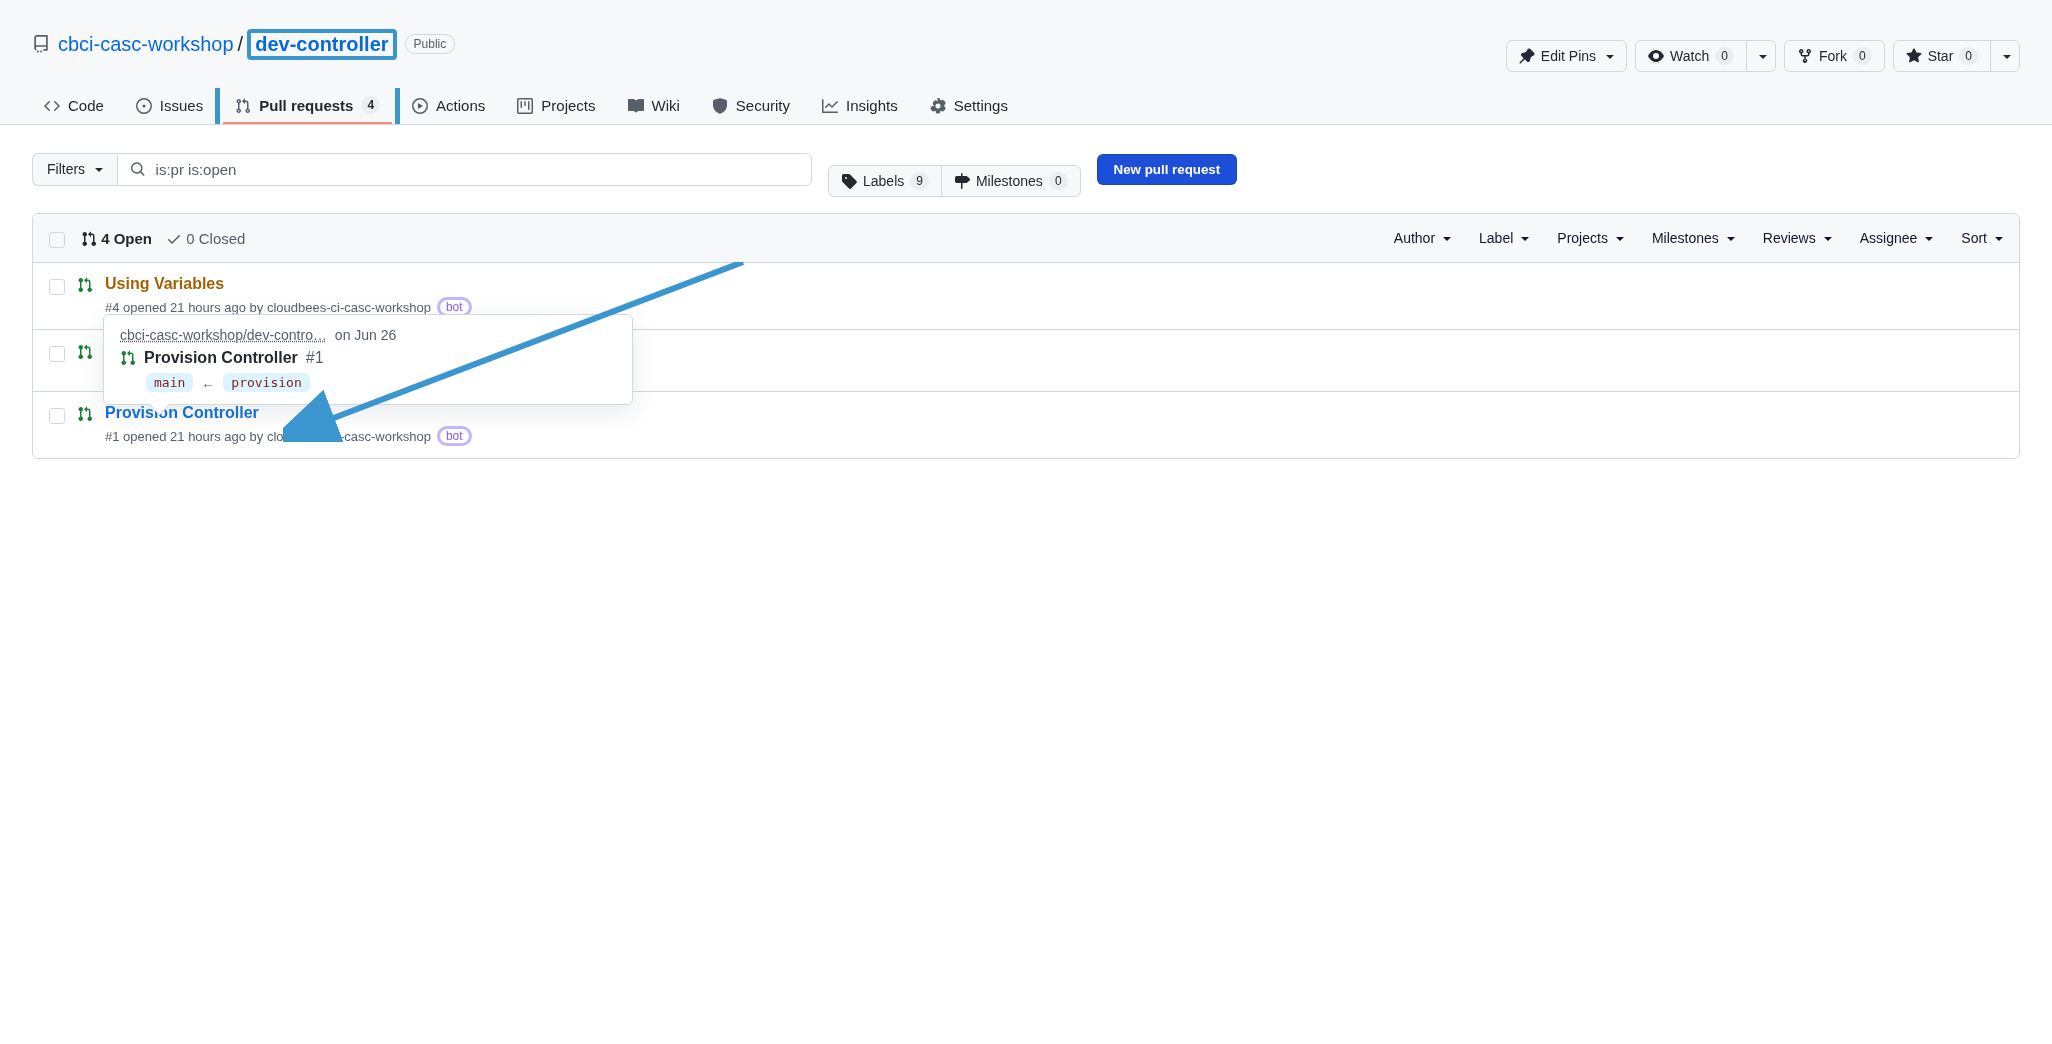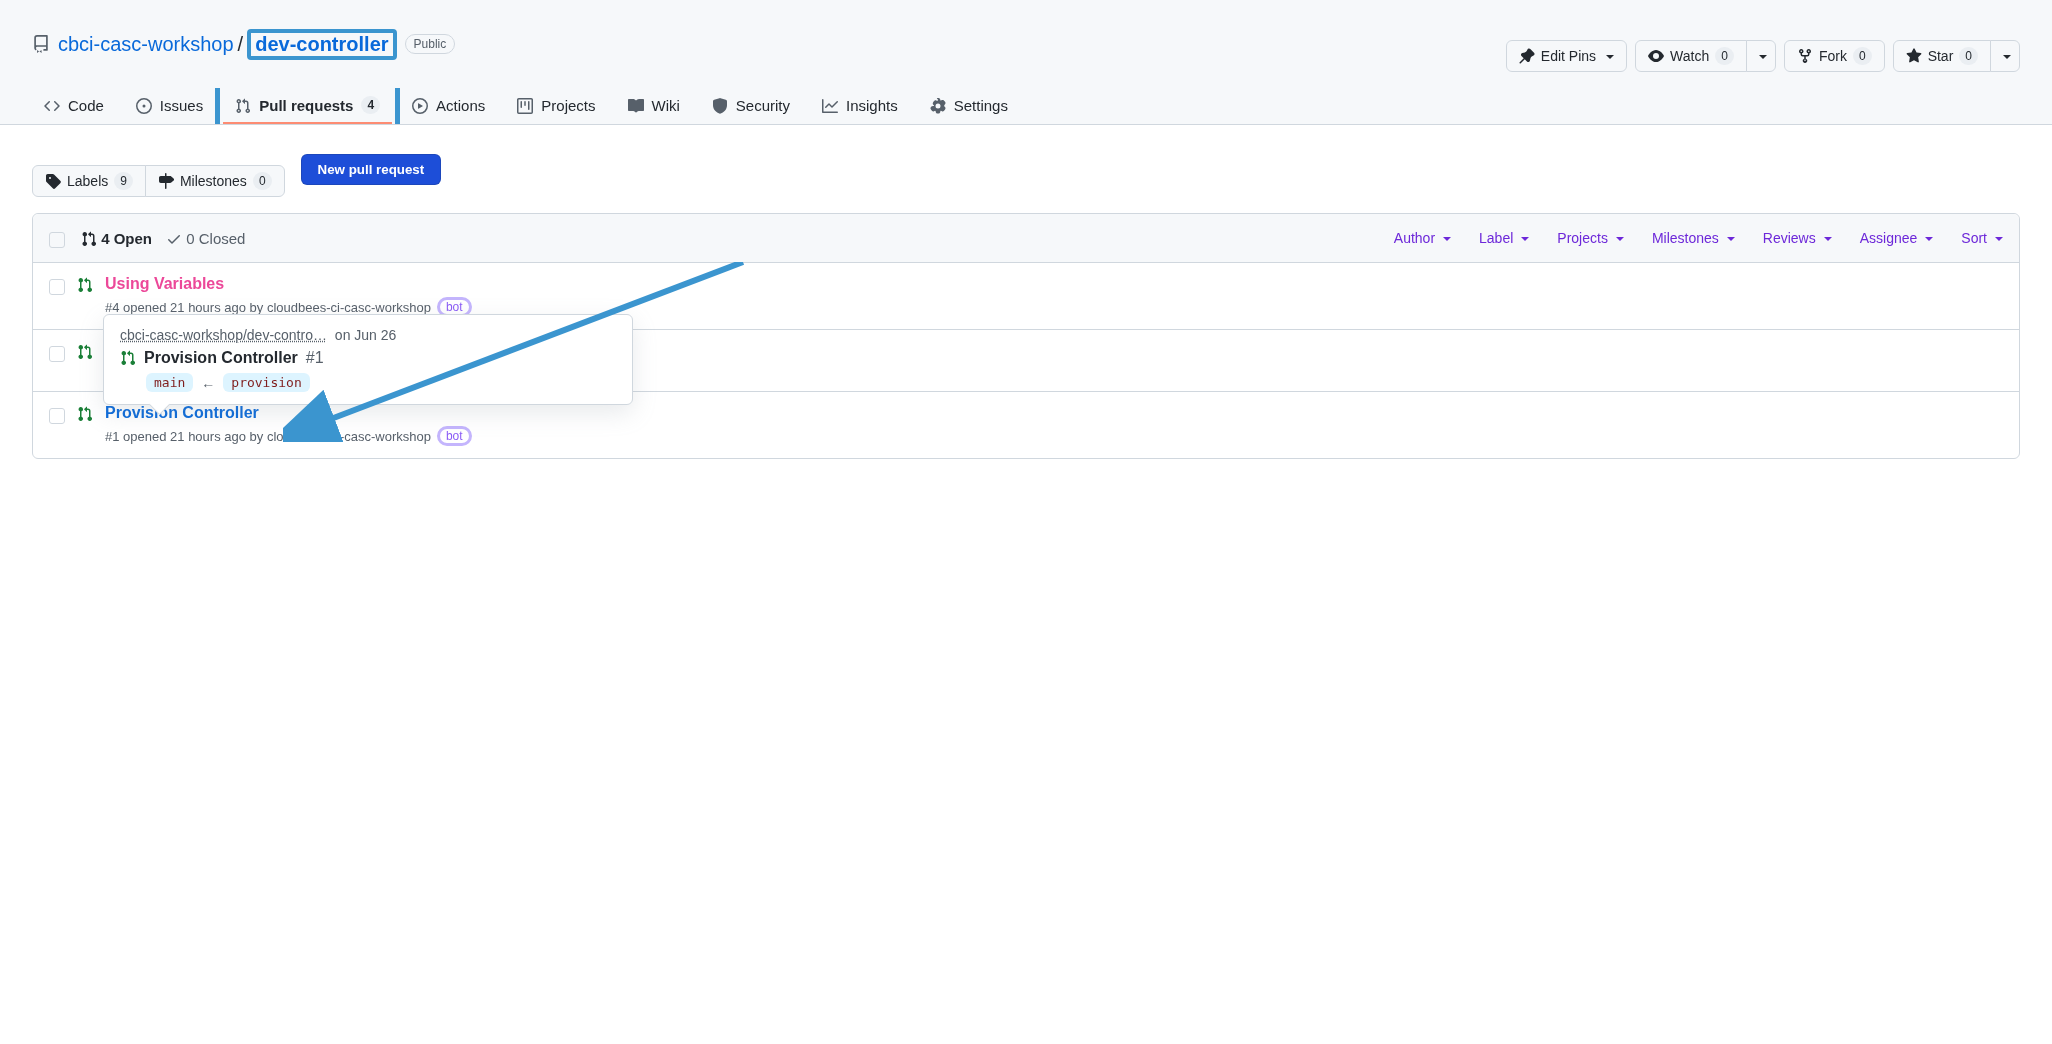--- a/index.html
+++ b/index.html
@@ -137,32 +137,32 @@
     border:1px solid #d0d7de; border-radius:6px;
   }
   .list-head {
     display:flex; align-items:center; gap:16px;
     padding:14px 16px; background:#f6f8fa; border-bottom:1px solid #d0d7de;
     border-radius:6px 6px 0 0;
   }
   .list-head .tabs-inline{display:flex; gap:14px; font-size:15px;}
   .list-head .tabs-inline .sel{font-weight:600;}
   .list-head .tabs-inline .muted{color:#57606a;}
-  .list-head .filters{margin-left:auto; display:flex; gap:28px; color:#6d28d9;}
+  .list-head .filters{margin-left:auto; display:flex; gap:28px; color:#0f172a;}
   .list-head .filters .f{display:flex; align-items:center; gap:4px; cursor:pointer;}
 
   .row {
     display:flex; gap:12px; padding:12px 16px; border-bottom:1px solid #d0d7de;
     position:relative;
   }
   .row:last-child{border-bottom:none; border-radius:0 0 6px 6px;}
   .chk { width:16px; height:16px; border:1px solid #d0d7de; border-radius:3px; margin-top:4px; flex-shrink:0; cursor:pointer;}
   .pr-open-icon{ color:#1a7f37; margin-top:2px; flex-shrink:0;}
   .row-body{flex:1;}
-  .row-title{ font-size:16px; font-weight:600; color:#ec4899; text-decoration:none;}
+  .row-title{ font-size:16px; font-weight:600; color:#a16207; text-decoration:none;}
   .row-title.link{ color:#0969da;}
   .row-meta{ color:#57606a; font-size:13px; margin-top:4px; display:flex; align-items:center; gap:6px;}
   .bot-pill{ font-size:12px; color:#8b5cf6; border:3px solid #c4b5fd; border-radius:2em; padding:0 6px;}
 
   .hovercard{
     position:absolute;
     top:-78px; left:70px;
     width:530px;
     background:#fff;
     border:1px solid #d0d7de;
@@ -306,20 +306,32 @@
     <div class="tab">
       <span class="icon"><svg class="octicon" width="16" height="16" viewBox="0 0 16 16">
             <path d="M8 0a8.2 8.2 0 0 1 .701.031C9.444.095 9.99.645 10.16 1.29l.288 1.107c.18.066.358.14.532.22l1.006-.523c.585-.304 1.334-.216 1.858.308.292.292.566.6.82.922.254.323.473.667.655 1.026.362.714.22 1.467-.308 1.995l-.788.789c.032.19.049.384.049.581 0 .197-.017.391-.049.581l.788.789c.528.528.67 1.28.308 1.995a8.077 8.077 0 0 1-.655 1.026 8.344 8.344 0 0 1-.82.922c-.524.524-1.273.612-1.858.308l-1.006-.523c-.174.08-.352.154-.532.22l-.288 1.106c-.17.646-.716 1.196-1.459 1.26a8.094 8.094 0 0 1-1.402 0c-.743-.064-1.289-.614-1.459-1.26l-.288-1.106a5.977 5.977 0 0 1-.532-.22l-1.006.523c-.585.304-1.334.216-1.858-.308a8.344 8.344 0 0 1-.82-.922 8.077 8.077 0 0 1-.655-1.026c-.362-.714-.22-1.467.308-1.995l.788-.789A3.518 3.518 0 0 1 4 8c0-.197.017-.391.049-.581l-.788-.789c-.528-.528-.67-1.28-.308-1.995.182-.359.401-.703.655-1.026.254-.323.528-.63.82-.922.524-.524 1.273-.612 1.858-.308l1.006.523c.174-.8.352-.154.532-.22l.288-1.107C6.282.645 6.828.095 7.571.031 7.804.01 8.038 0 8.273 0ZM8 10.5a2.5 2.5 0 1 0 0-5 2.5 2.5 0 0 0 0 5Z"></path>
           </svg></span>
       <span>Settings</span>
     </div>
   </div>
 </div>
 
 <div class="subnav">
+  <div class="filter-input-wrap">
+    <div class="filters-btn">
+      <span>Filters</span>
+      <span class="caret"></span>
+    </div>
+    <div class="search-input">
+      <svg class="octicon" width="16" height="16" viewBox="0 0 16 16" style="color:#57606a">
+          <path d="M10.68 11.74a6 6 0 0 1-7.922-8.982 6 6 0 0 1 8.982 7.922l3.04 3.04a.749.749 0 0 1-.326 1.275.749.749 0 0 1-.734-.215ZM11.5 7a4.499 4.499 0 1 0-8.997 0A4.499 4.499 0 0 0 11.5 7Z"></path>
+        </svg>
+      <input value="is:pr is:open" style="">
+    </div>
+  </div>
   <div class="label-mile">
     <button class="btn">
       <svg class="octicon" width="16" height="16" viewBox="0 0 16 16">
           <path d="M1 7.775V2.75C1 1.784 1.784 1 2.75 1h5.025c.464 0 .91.184 1.238.513l6.25 6.25a1.75 1.75 0 0 1 0 2.474l-5.026 5.026a1.75 1.75 0 0 1-2.474 0l-6.25-6.25A1.752 1.752 0 0 1 1 7.775ZM6 5a1 1 0 1 0-2 0 1 1 0 0 0 2 0Z"></path>
         </svg>
       <span>Labels</span>
       <span class="counter">9</span>
     </button>
     <button class="btn">
       <svg class="octicon" width="16" height="16" viewBox="0 0 16 16">

